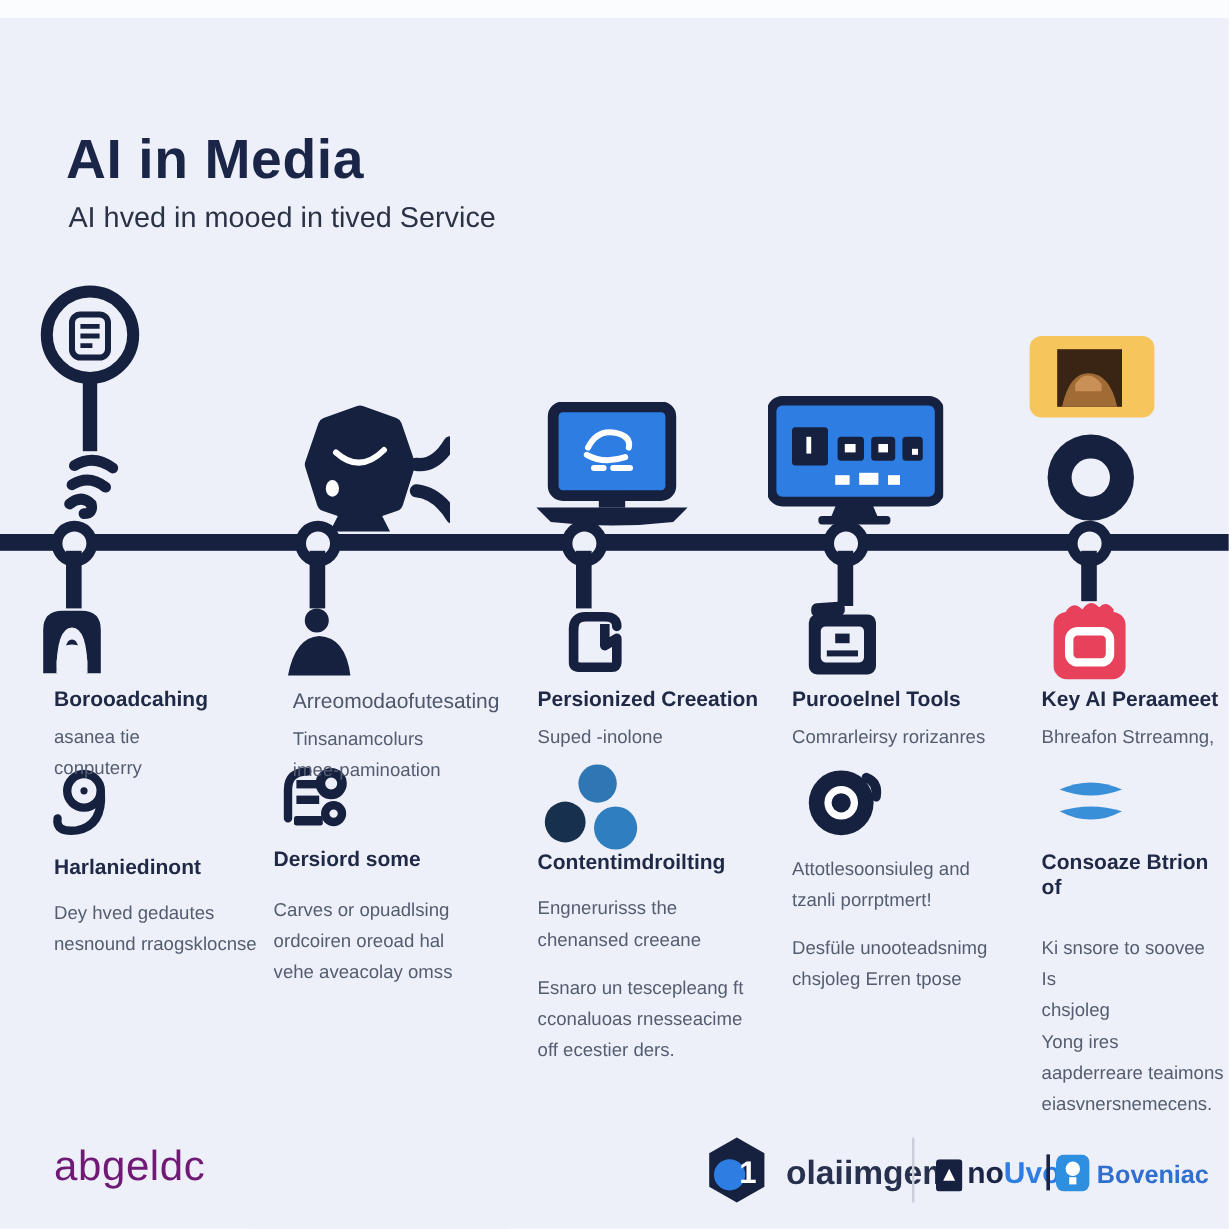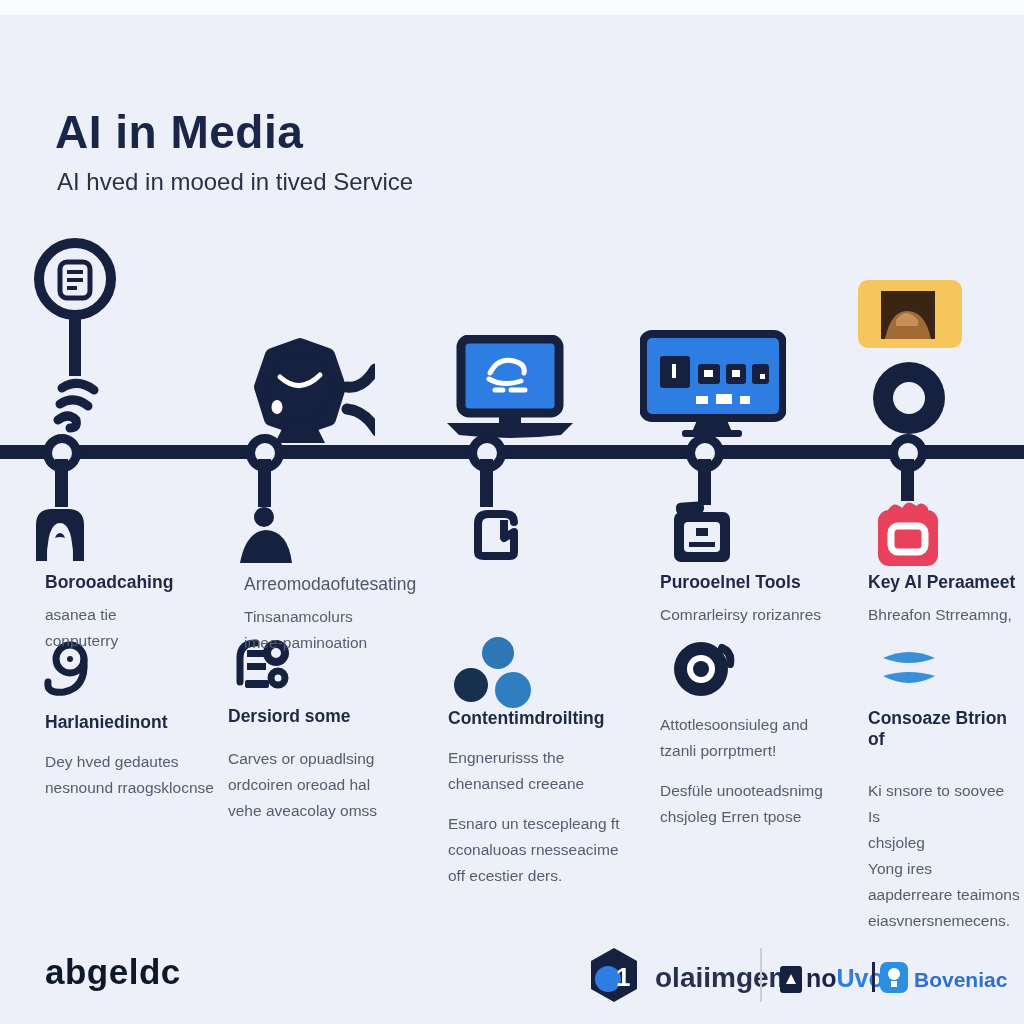--- a/index.html
+++ b/index.html
@@ -16,21 +16,21 @@
   .tl-node{position:absolute;top:434px;width:20px;height:20px;background:#edf0f8;border:9px solid #16203f;border-radius:50%;}
   .stem{position:absolute;width:13px;background:#16203f;}
   .icon{position:absolute;}
   
   .col-text{position:absolute;}
   .col-head{font-size:17.5px;font-weight:bold;color:#1f2946;margin:0 0 9px 0;}
   .col-head.plain{font-weight:400;color:#4d566b;}
   .col-body{font-size:15.5px;color:#545d70;line-height:26px;}
   .para-gap{height:14px;}
   
-  .brand-left{position:absolute;left:45px;top:952px;font-size:35px;font-weight:bold;color:#0f172a;letter-spacing:.5px;}
+  .brand-left{position:absolute;left:45px;top:952px;font-size:35px;font-weight:normal;color:#701a75;letter-spacing:.5px;}
   .brand-center-text{position:absolute;left:655px;top:962px;font-size:28px;font-weight:600;color:#27304d;}
   .footer-divider{position:absolute;left:760px;top:948px;width:2px;height:54px;background:#c9ced9;}
   .brand-right1{position:absolute;left:806px;top:964px;font-size:25px;font-weight:bold;}
   .brand-right1 .nav{color:#1b2547;}
   .brand-right1 .blu{color:#2e7de2;}
   .brand-right1-bar{position:absolute;left:872px;top:962px;width:3px;height:30px;background:#1b2547;}
   .brand-right2{position:absolute;left:914px;top:968px;font-size:21px;font-weight:bold;color:#2e6fd0;}
 </style>
 </head>
 <body>
@@ -179,20 +179,26 @@
   </div>
 
   <div class="col-text" style="left:244px;top:574px;width:190px;">
     <div class="col-head plain">Arreomodaofutesating</div>
     <div class="col-body">
       <div>Tinsanamcolurs</div>
       <div>imee-paminoation</div>
     </div>
   </div>
 
+  <div class="col-text" style="left:448px;top:572px;width:200px;">
+    <div class="col-head">Persionized Creeation</div>
+    <div class="col-body">
+      <div>Suped -inolone</div>
+    </div>
+  </div>
 
   <div class="col-text" style="left:660px;top:572px;width:190px;">
     <div class="col-head">Purooelnel Tools</div>
     <div class="col-body">
       <div>Comrarleirsy rorizanres</div>
     </div>
   </div>
 
   <div class="col-text" style="left:868px;top:572px;width:150px;">
     <div class="col-head">Key AI Peraameet</div>

